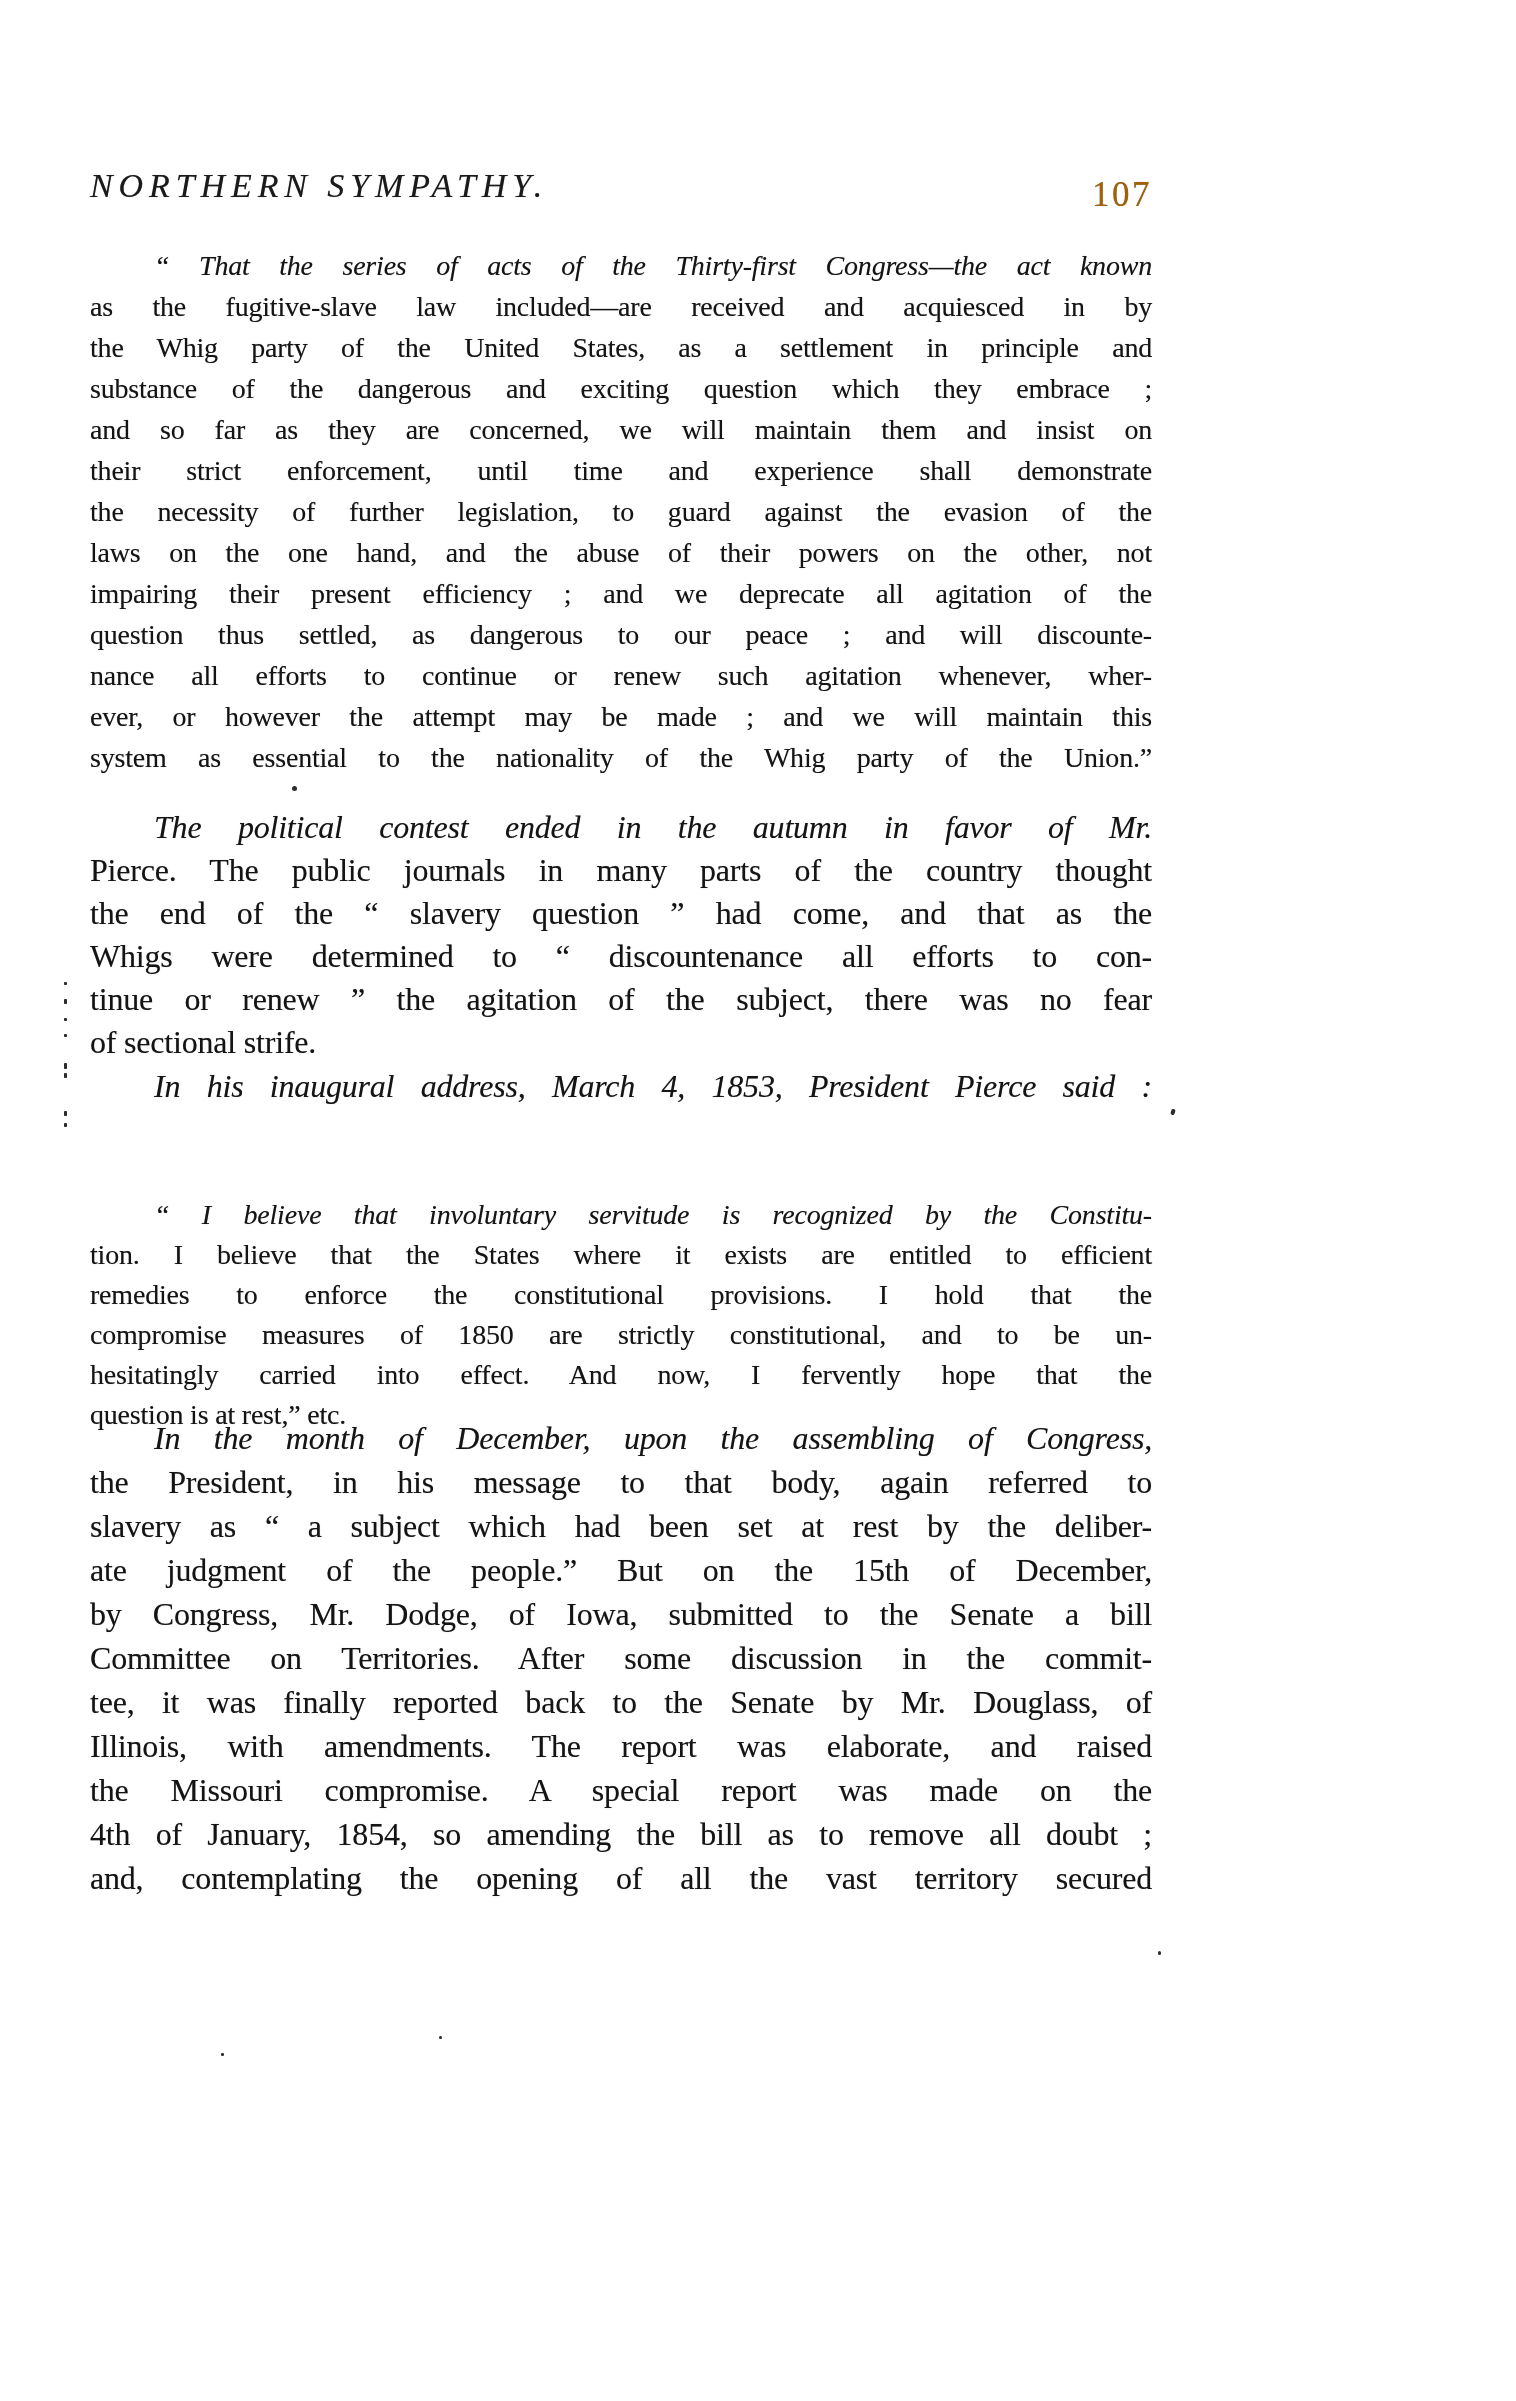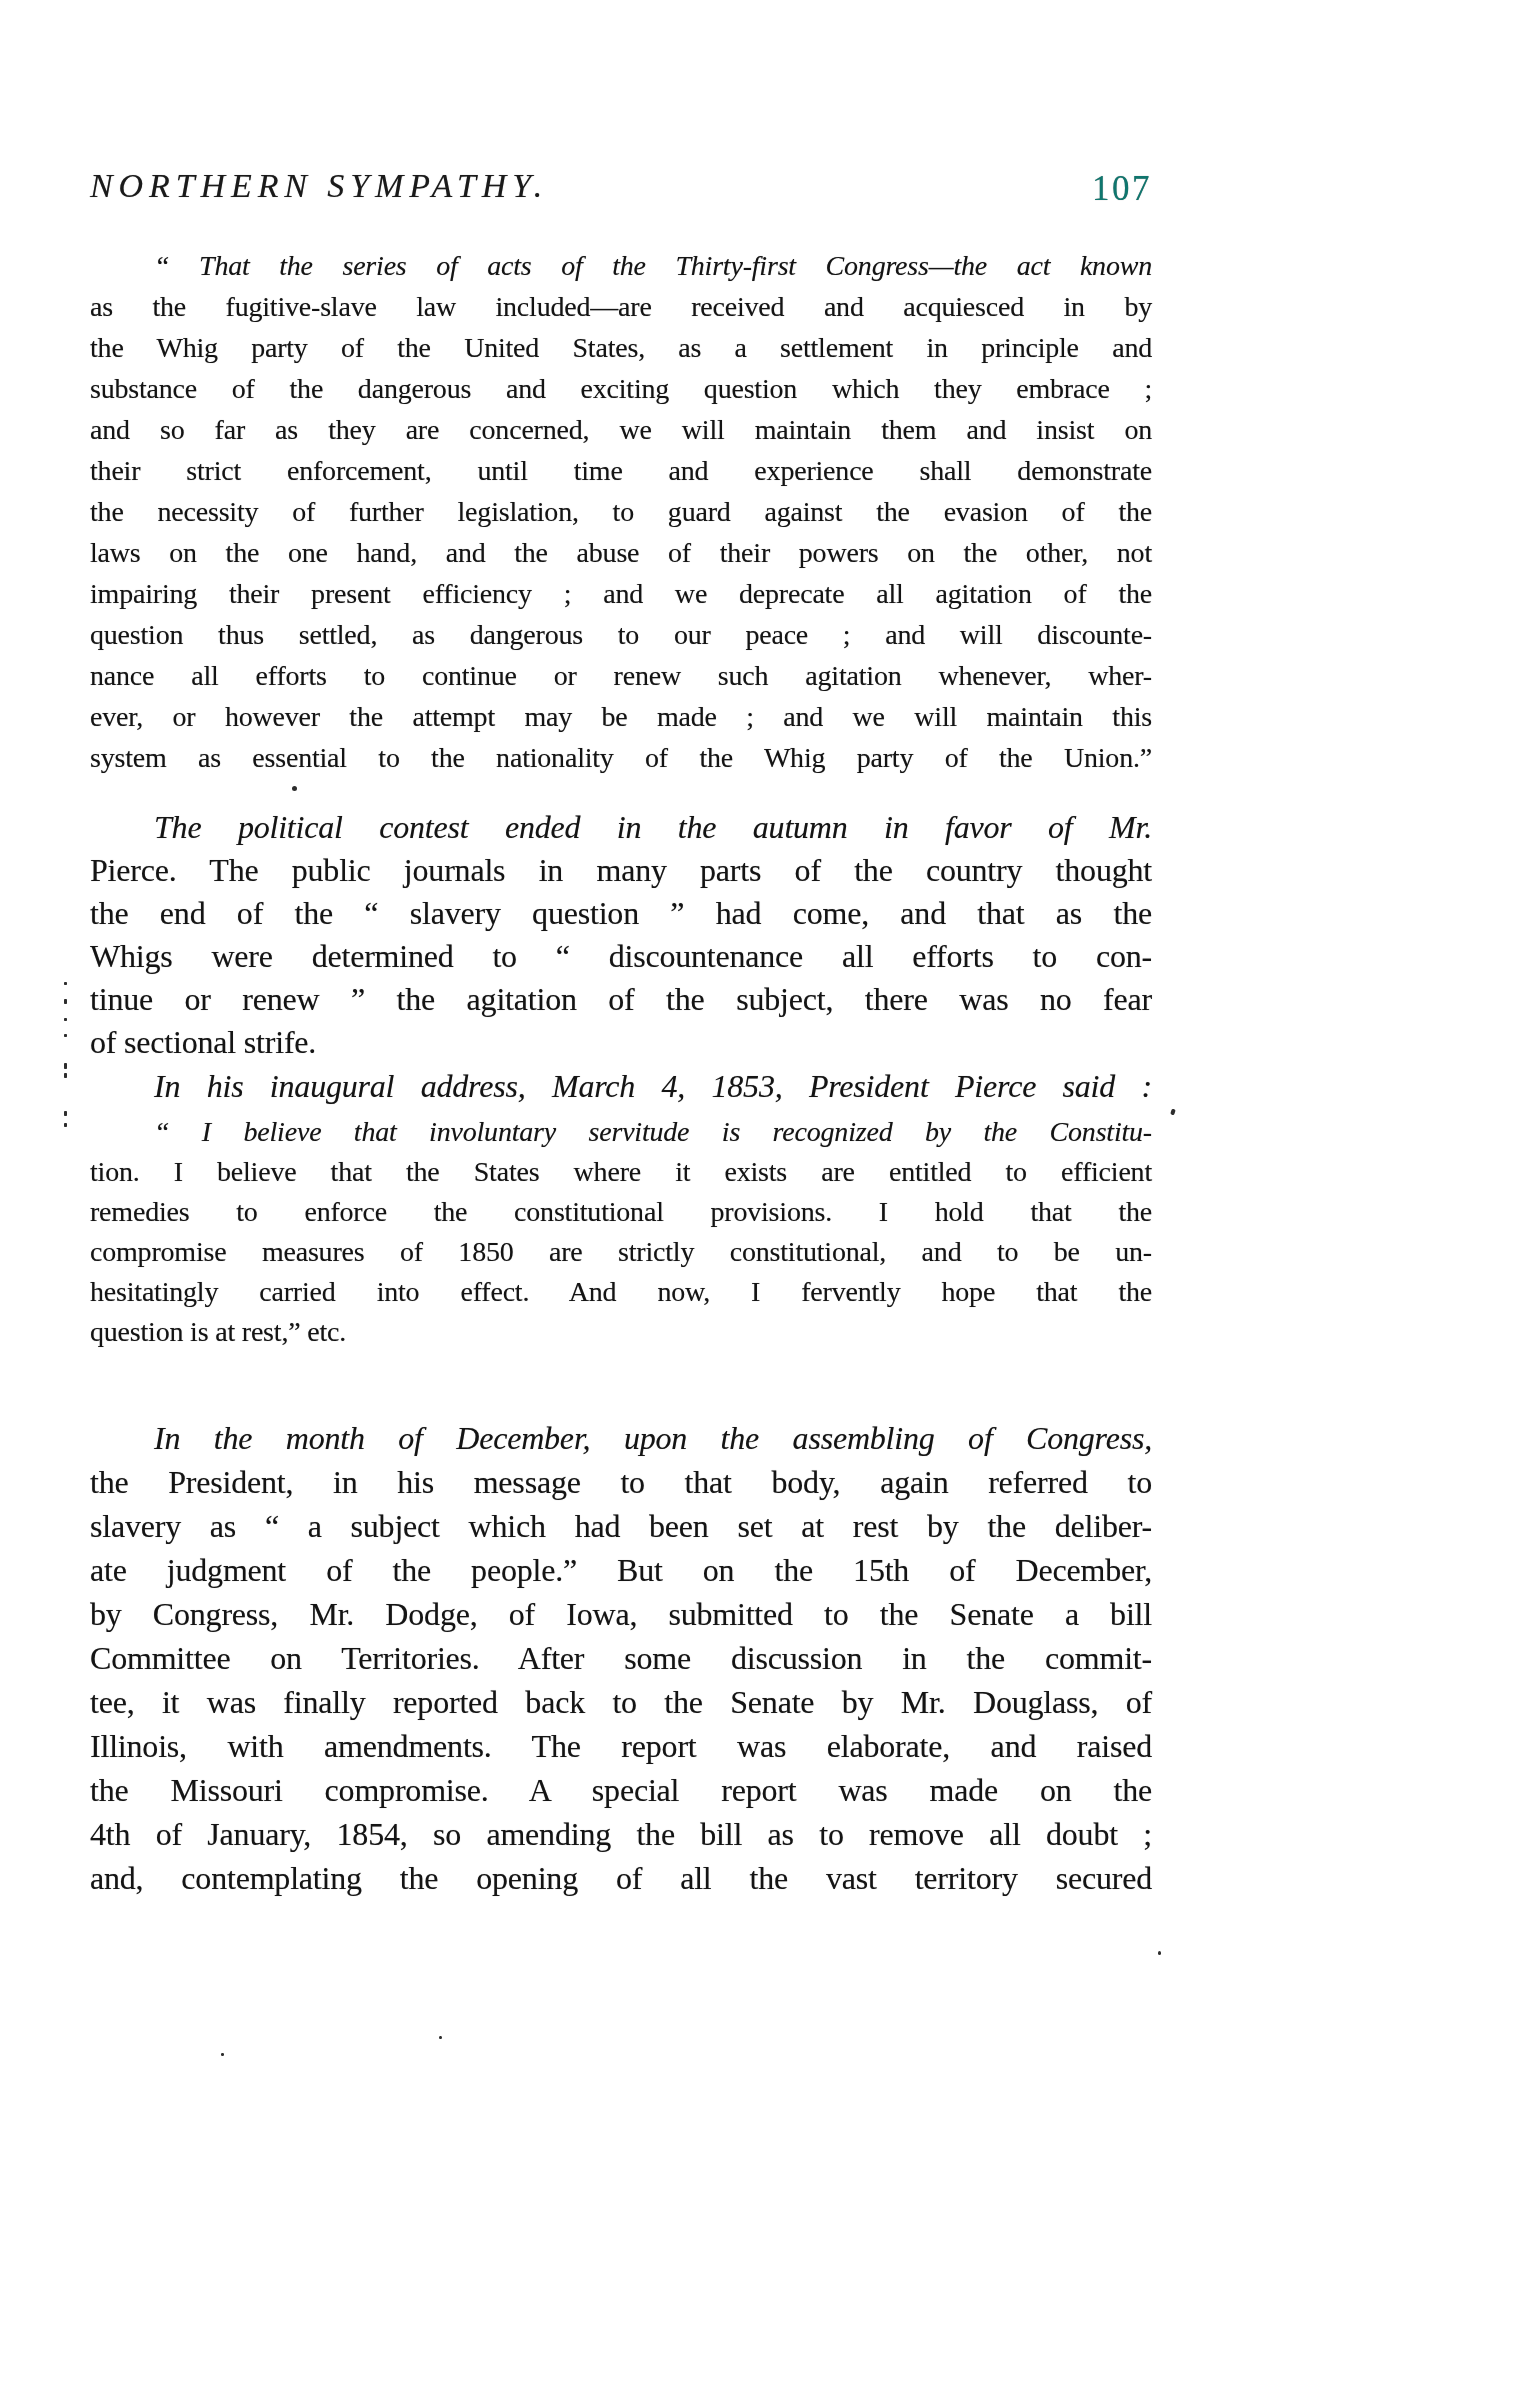--- a/index.html
+++ b/index.html
@@ -25,39 +25,39 @@
     text-align: left;
     font-style: italic;
     font-size: 34px;
     letter-spacing: 5.9px;
     color: #1a1a1a;
     text-shadow: 0 0 0.8px rgba(0,0,0,.45);
   }
   .folio {
     position: absolute;
     right: 0px;
-    top: 2px;
+    top: 8px;
     font-size: 35px;
     letter-spacing: 2.5px;
-    color: #0f766e;
+    color: #a16207;
     text-shadow: 0 0 0.8px rgba(0,0,0,.45);
   }
   
   .block {
     position: absolute;
     left: 90px;
     width: 1062px;
     text-shadow: 0 0 0.8px rgba(0,0,0,.40);
   }
   .body-text  { font-size: 32px; line-height: 43px;   letter-spacing: -0.2px; }
   .quote-text { font-size: 28px; line-height: 41px; letter-spacing: -0.2px; }
   #block-1 { top: 245px;  }                       
   #block-2 { top: 806px;  }                       
   #block-3 { top: 1065px; }                       
-  #block-4 { top: 1112px; line-height: 40px; }    
+  #block-4 { top: 1195px; line-height: 40px; }    
   #block-5 { top: 1416px; line-height: 44px; }  
   .ln { text-align: justify; text-align-last: justify; }
   .ln.nofill { text-align-last: left; }
   .ln.ind { text-indent: 64px; font-style: italic; }
   
   .speck, .tick {
     position: absolute;
     background: #2d2d2d;
   }
   .speck { border-radius: 50%; }

